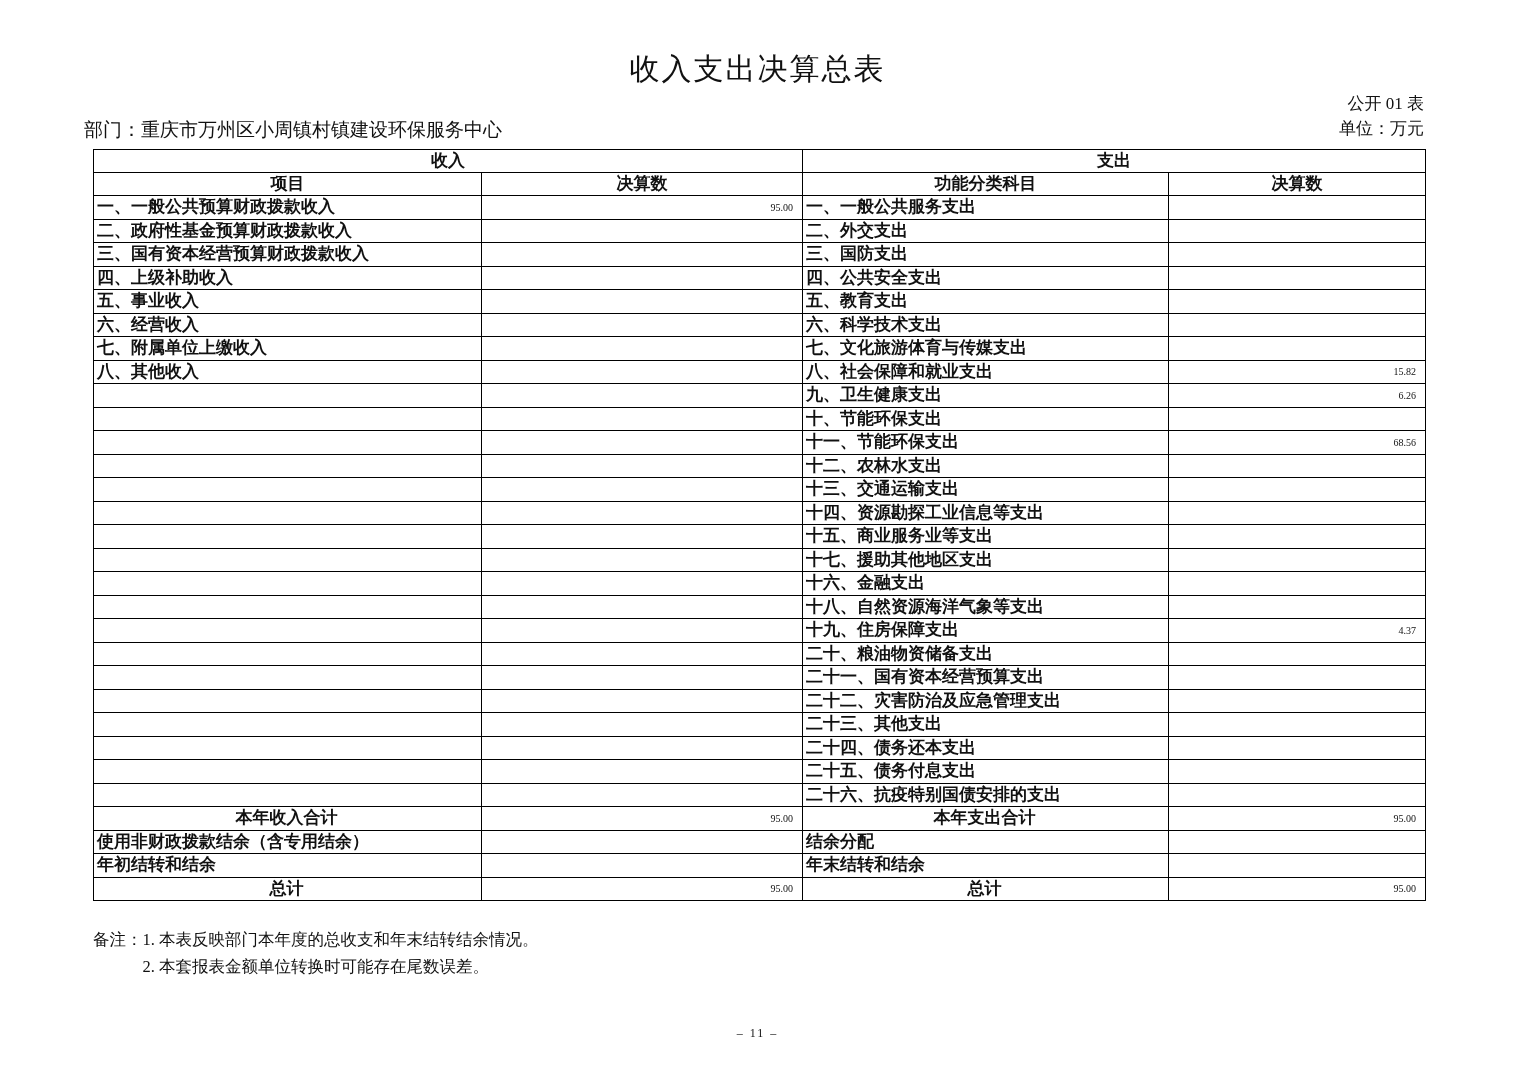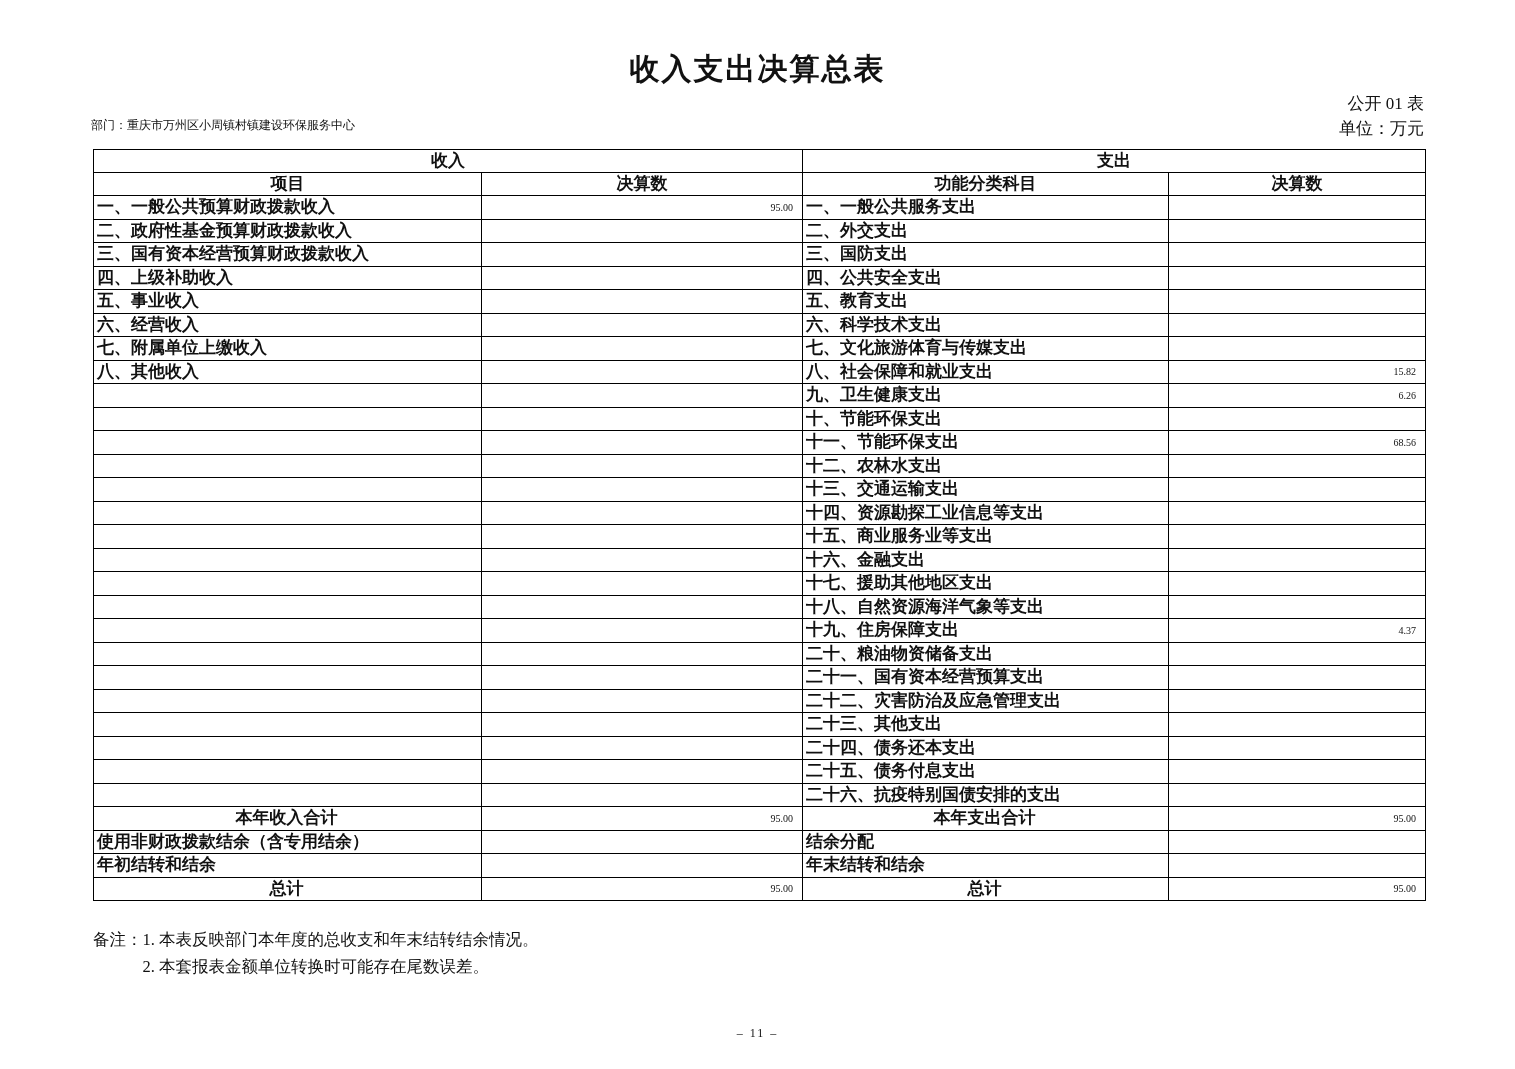--- a/index.html
+++ b/index.html
@@ -8,29 +8,29 @@
     width:1515px; height:1069px;
     background:#ffffff;
     color:#111;
     font-family:"Liberation Serif","DejaVu Serif",serif;
     overflow:hidden;
     margin:0 auto;
   }
   .doc-title {
     position:absolute; top:49px; left:0; width:100%;
     text-align:center;
-    font-size:30px; font-weight:bold; letter-spacing:2px;
+    font-size:30px; font-weight:normal; letter-spacing:2px;
   }
   .form-code {
     position:absolute; top:92px; right:91px;
     font-size:17px;
   }
   .dept-line {
-    position:absolute; top:117px; left:91px;
-    font-size:12px;
+    position:absolute; top:117px; left:84px;
+    font-size:19px;
     text-align:center;
   }
   .unit-line {
     position:absolute; top:117px; right:91px;
     font-size:17px;
   }
   table.main-table {
     position:absolute; left:93px; top:149px;
     width:1332px;
     border-collapse:collapse;
@@ -199,27 +199,27 @@
         </tr>
         <tr class="data-row">
           <td class="item-cell"></td>
           <td class="value-cell"></td>
           <td class="item-cell">十五、商业服务业等支出</td>
           <td class="value-cell"></td>
         </tr>
         <tr class="data-row">
           <td class="item-cell"></td>
           <td class="value-cell"></td>
+          <td class="item-cell">十七、援助其他地区支出</td>
+          <td class="value-cell"></td>
+        </tr>
+        <tr class="data-row">
+          <td class="item-cell"></td>
+          <td class="value-cell"></td>
           <td class="item-cell">十六、金融支出</td>
-          <td class="value-cell"></td>
-        </tr>
-        <tr class="data-row">
-          <td class="item-cell"></td>
-          <td class="value-cell"></td>
-          <td class="item-cell">十七、援助其他地区支出</td>
           <td class="value-cell"></td>
         </tr>
         <tr class="data-row">
           <td class="item-cell"></td>
           <td class="value-cell"></td>
           <td class="item-cell">十八、自然资源海洋气象等支出</td>
           <td class="value-cell"></td>
         </tr>
         <tr class="data-row">
           <td class="item-cell"></td>

